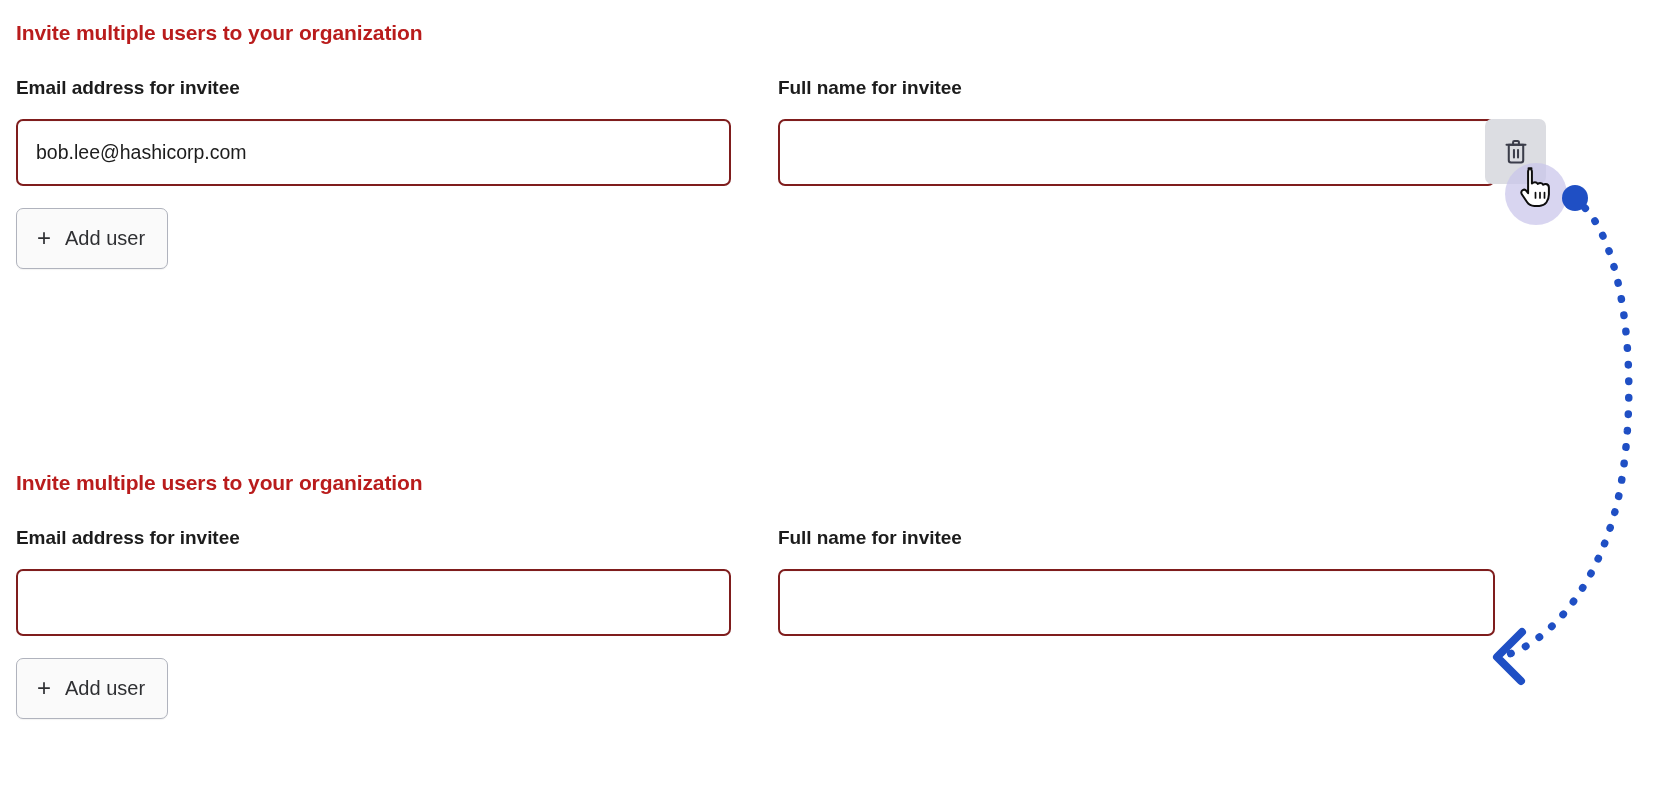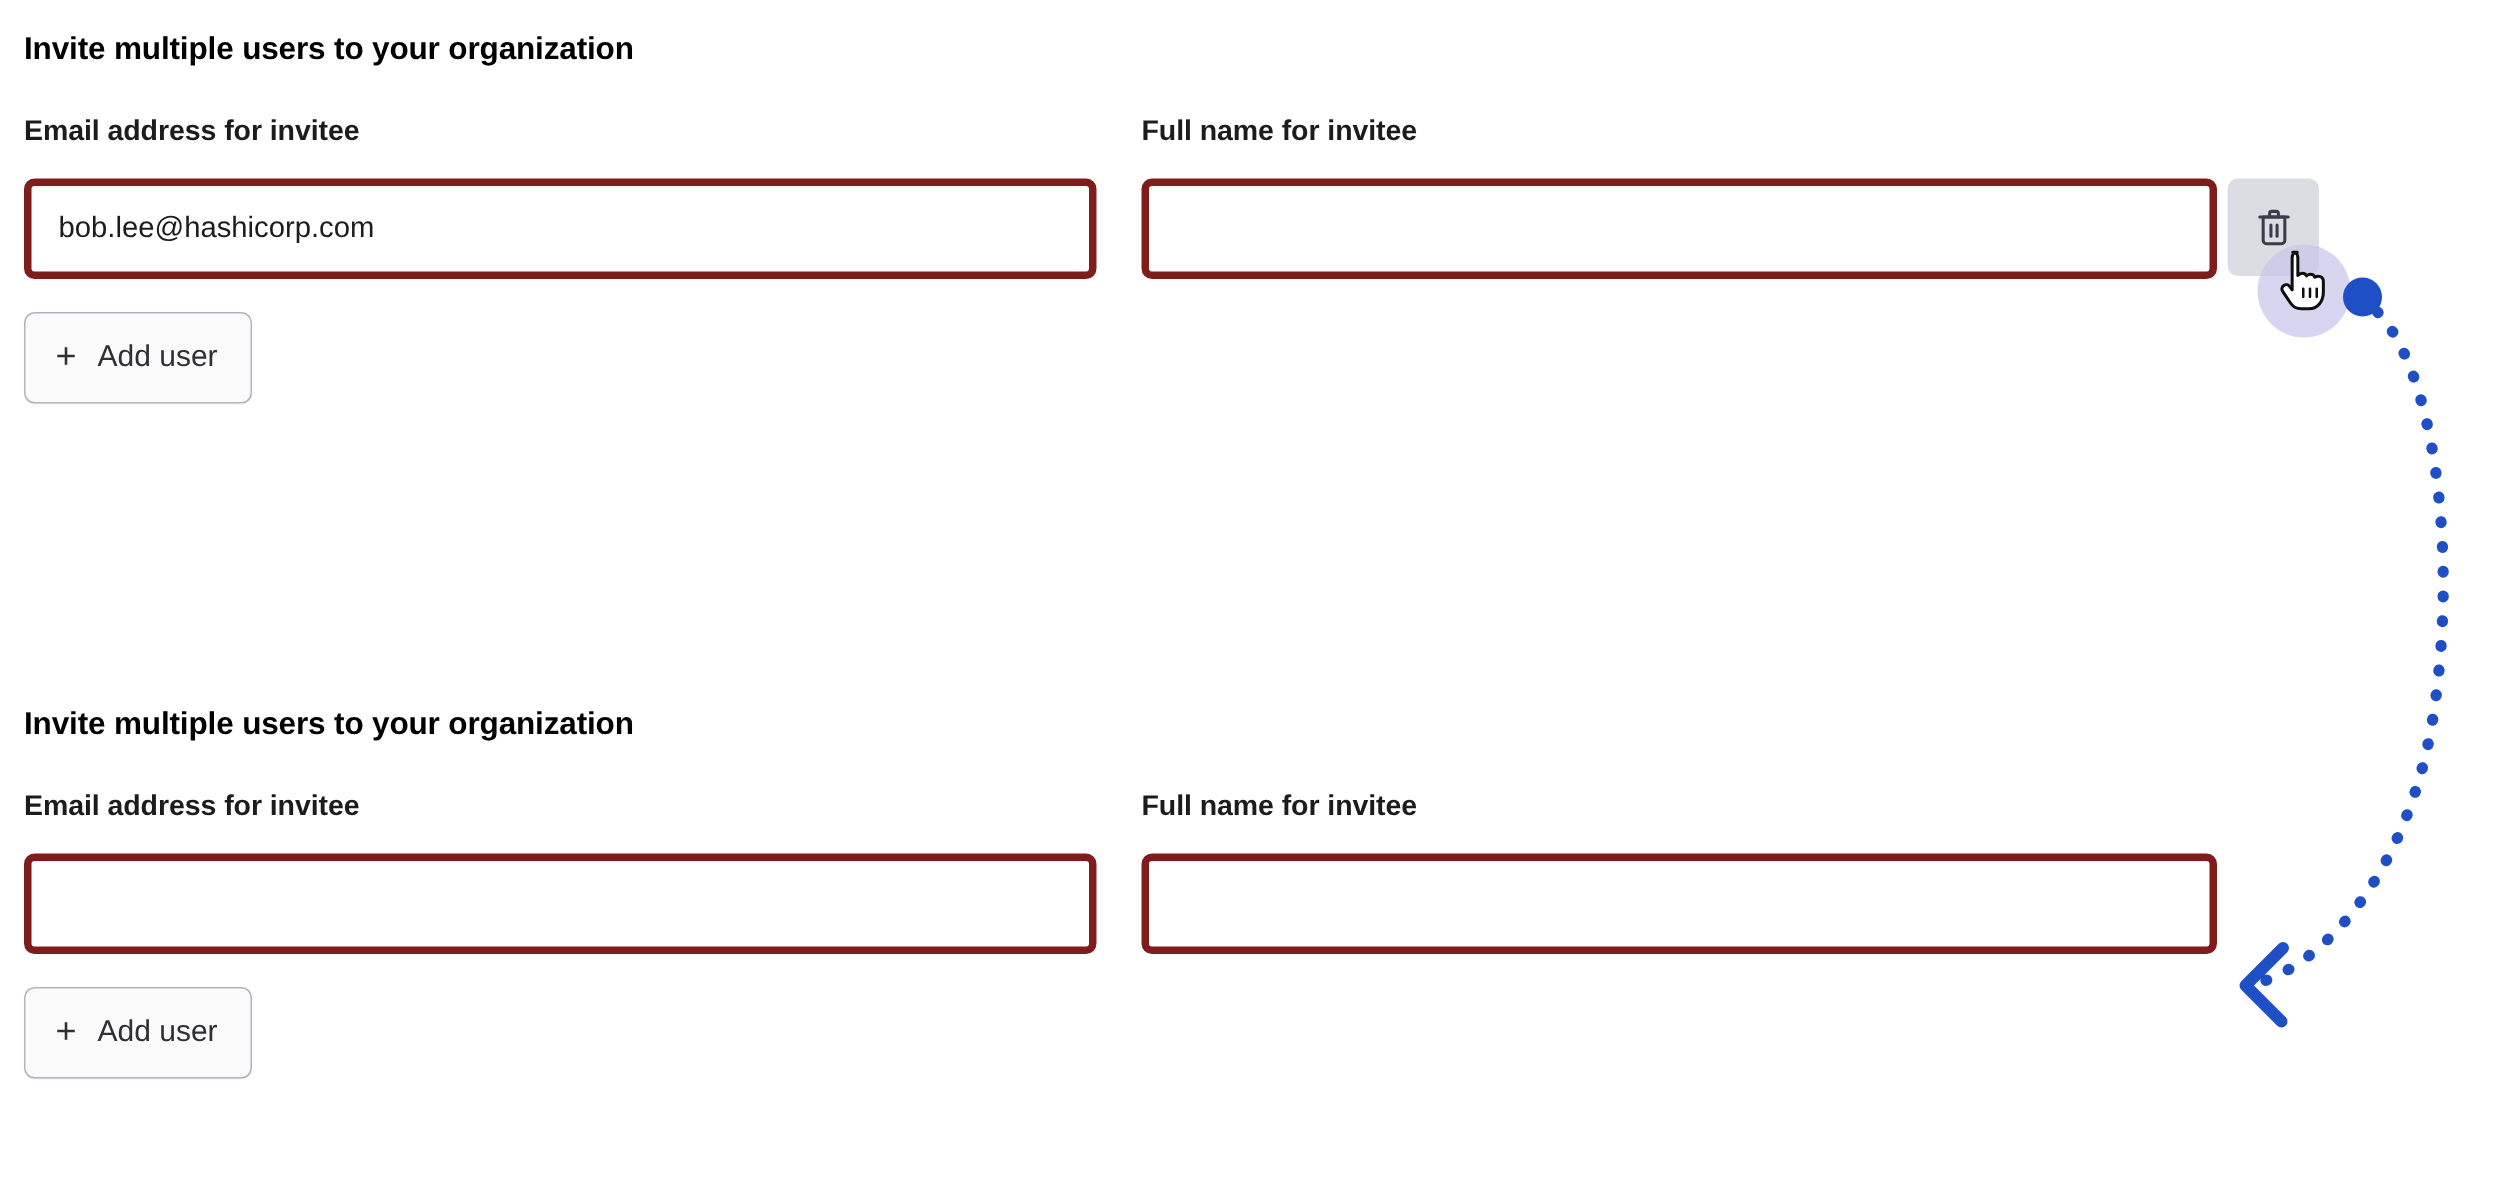--- a/index.html
+++ b/index.html
@@ -29,31 +29,32 @@
     left: 16px;
     width: 1640px;
   }
   .invite-section.first  { top: 18px; }
   .invite-section.second { top: 468px; }
 
   .section-heading {
     font-size: 21px;
     font-weight: bold;
     line-height: 30px;
-    color: #000000;
+    color: #b91c1c;
     letter-spacing: -0.1px;
     margin: 0;
     white-space: nowrap;
   }
 
   .field-row {
     position: relative;
     margin-top: 28px;
     display: flex;
     align-items: flex-start;
+    gap: 17px;
   }
 
   .field-col {
     display: flex;
     flex-direction: column;
   }
   .field-col.email     { width: 715px; }
   .field-col.fullname  { width: 717px; margin-left: 30px; }
 
   .field-label {
@@ -62,21 +63,21 @@
     line-height: 24px;
     color: #1c1c1c;
     letter-spacing: -0.05px;
     white-space: nowrap;
   }
 
   .text-input {
     margin-top: 19px;
     height: 67px;
     width: 100%;
-    border: 5px solid #7f1d1d;
+    border: 2px solid #7f1d1d;
     border-radius: 7px;
     background: #ffffff;
     font-family: "Liberation Sans", sans-serif;
     font-size: 19.5px;
     color: #1c1c1c;
     padding: 0 18px;
     outline: none;
     box-shadow: inset 0 1px 1px rgba(0,0,0,0.035);
   }
   .text-input::placeholder { color: #8c8fa1; }

